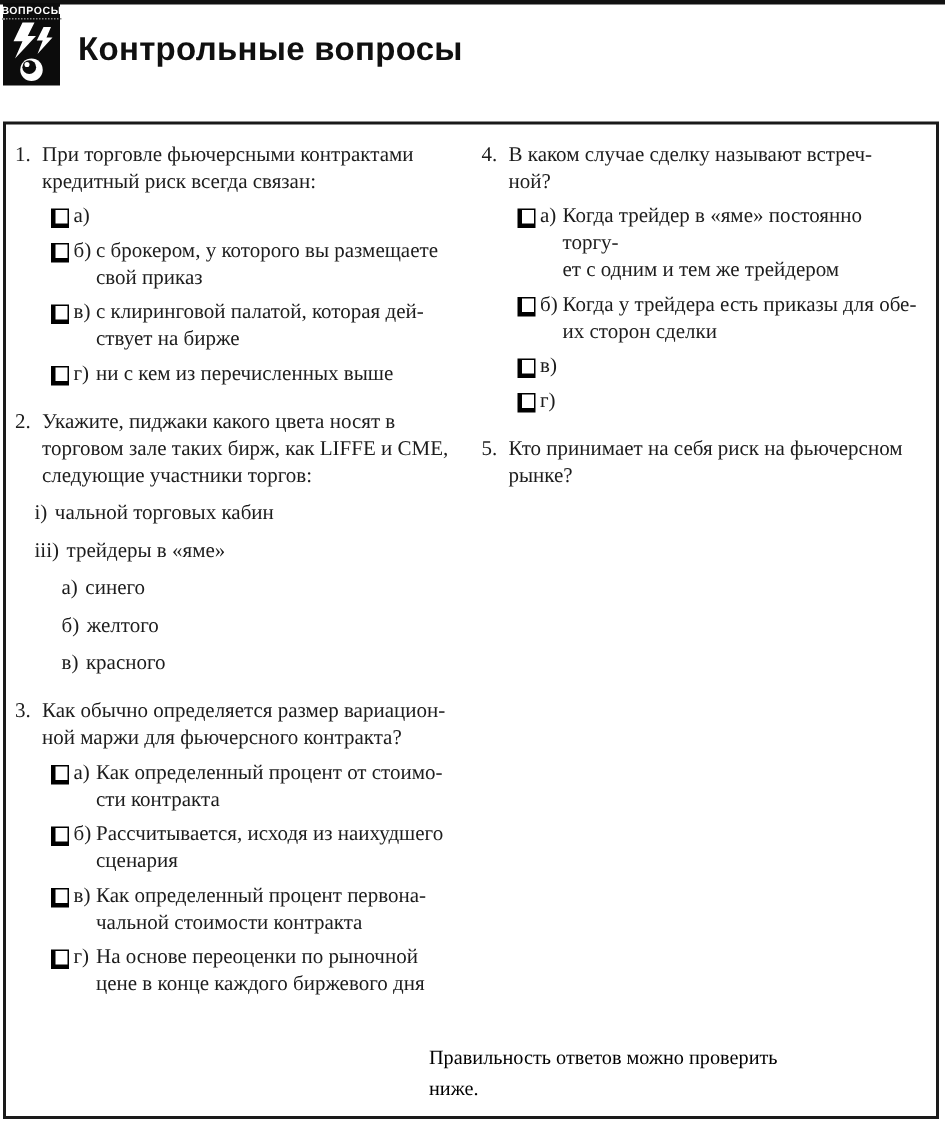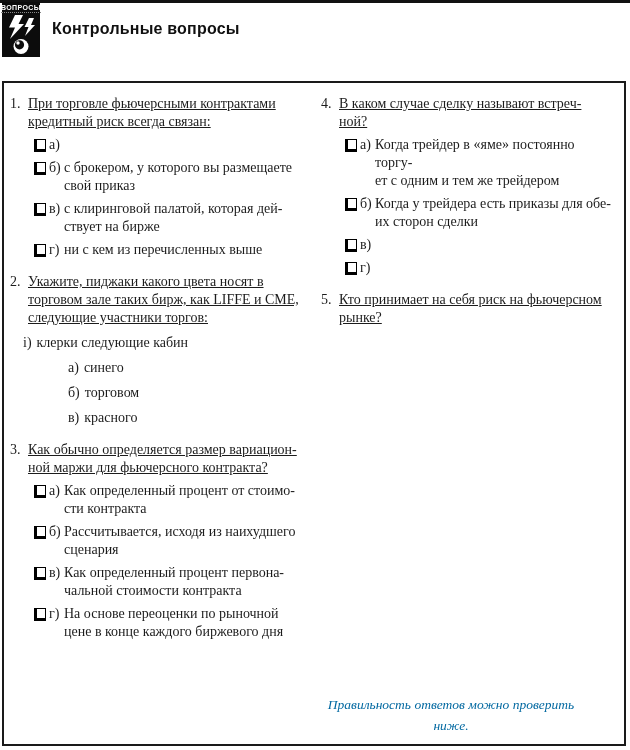--- a/index.html
+++ b/index.html
@@ -16,55 +16,55 @@
     display:flex;flex-direction:column;align-items:center;
   }
   .icon-caption{
     font-family:"Liberation Sans", sans-serif;font-weight:bold;font-size:7px;
     color:#fff;letter-spacing:.4px;margin-top:2px;white-space:nowrap;
     border-bottom:1px dotted #888;padding-bottom:1px;
   }
   .icon-art{flex:1;width:34px;}
   .page-title{
     position:absolute;left:52px;top:20px;margin:0;
-    font-family:"Liberation Sans", sans-serif;font-weight:bold;font-size:16px;
+    font-family:"Liberation Sans", sans-serif;font-weight:bold;font-size:22px;
     color:#101010;letter-spacing:.2px;
   }
   
   .content-box{
     position:absolute;left:2px;top:81px;width:624px;height:665px;
     border:2px solid #1a1a1a;box-sizing:border-box;
     padding:12px 6px 0 6px;
   }
   .columns{display:flex;gap:18px;}
   .col{width:293px;font-size:14px;line-height:18px;}
   
   .question{margin-top:14px;}
   .question:first-child{margin-top:0;}
   .q-head{display:flex;}
   .q-num{flex:none;width:18px;}
-  .q-text{white-space:pre-line;text-decoration:underline;}
+  .q-text{white-space:pre-line;}
   
   .option{display:flex;margin:5px 0 0 24px;}
   .checkbox{
     flex:none;width:8px;height:9px;margin:3px 3px 0 0;
     border:1px solid #000;border-left-width:3px;border-bottom-width:3px;
     background:#fff;
   }
   .opt-label{flex:none;width:15px;}
   .opt-text{white-space:pre-line;}
   
   .list-item{margin:7px 0 0 13px;}
-  .choice-item{margin:7px 0 0 58px;}
+  .choice-item{margin:7px 0 0 31px;}
   .inline-label{margin-right:5px;}
   
   .footer-note{
     position:absolute;right:8px;bottom:8px;width:330px;
-    font-style:italic;font-size:13.5px;line-height:21px;
-    text-align:center;white-space:pre-line;color:#0369a1;
+    font-size:13.5px;line-height:21px;
+    text-align:left;white-space:pre-line;color:#000000;
   }
 </style>
 </head>
 <body>
 
 <div class="top-rule"></div>
 
 <div class="icon-box">
   <div class="icon-caption">ВОПРОСЫ</div>
   <svg class="icon-art" viewBox="0 0 34 40" xmlns="http://www.w3.org/2000/svg">
@@ -113,27 +113,30 @@
       </div>
 
       <div class="question">
         <div class="q-head">
           <span class="q-num">2.</span>
           <div class="q-text">Укажите, пиджаки какого цвета носят в
 торговом зале таких бирж, как LIFFE и CME,
 следующие участники торгов:</div>
         </div>
         <div class="list-item">
-          <span class="inline-label">i)</span><span>клерки следующие кабин</span>
+          <span class="inline-label">i)</span><span>чальной торговых кабин</span>
+        </div>
+        <div class="list-item">
+          <span class="inline-label">iii)</span><span>трейдеры в «яме»</span>
         </div>
         <div class="choice-item">
           <span class="inline-label">а)</span><span>синего</span>
         </div>
         <div class="choice-item">
-          <span class="inline-label">б)</span><span>торговом</span>
+          <span class="inline-label">б)</span><span>желтого</span>
         </div>
         <div class="choice-item">
           <span class="inline-label">в)</span><span>красного</span>
         </div>
       </div>
 
       <div class="question">
         <div class="q-head">
           <span class="q-num">3.</span>
           <div class="q-text">Как обычно определяется размер вариацион-

